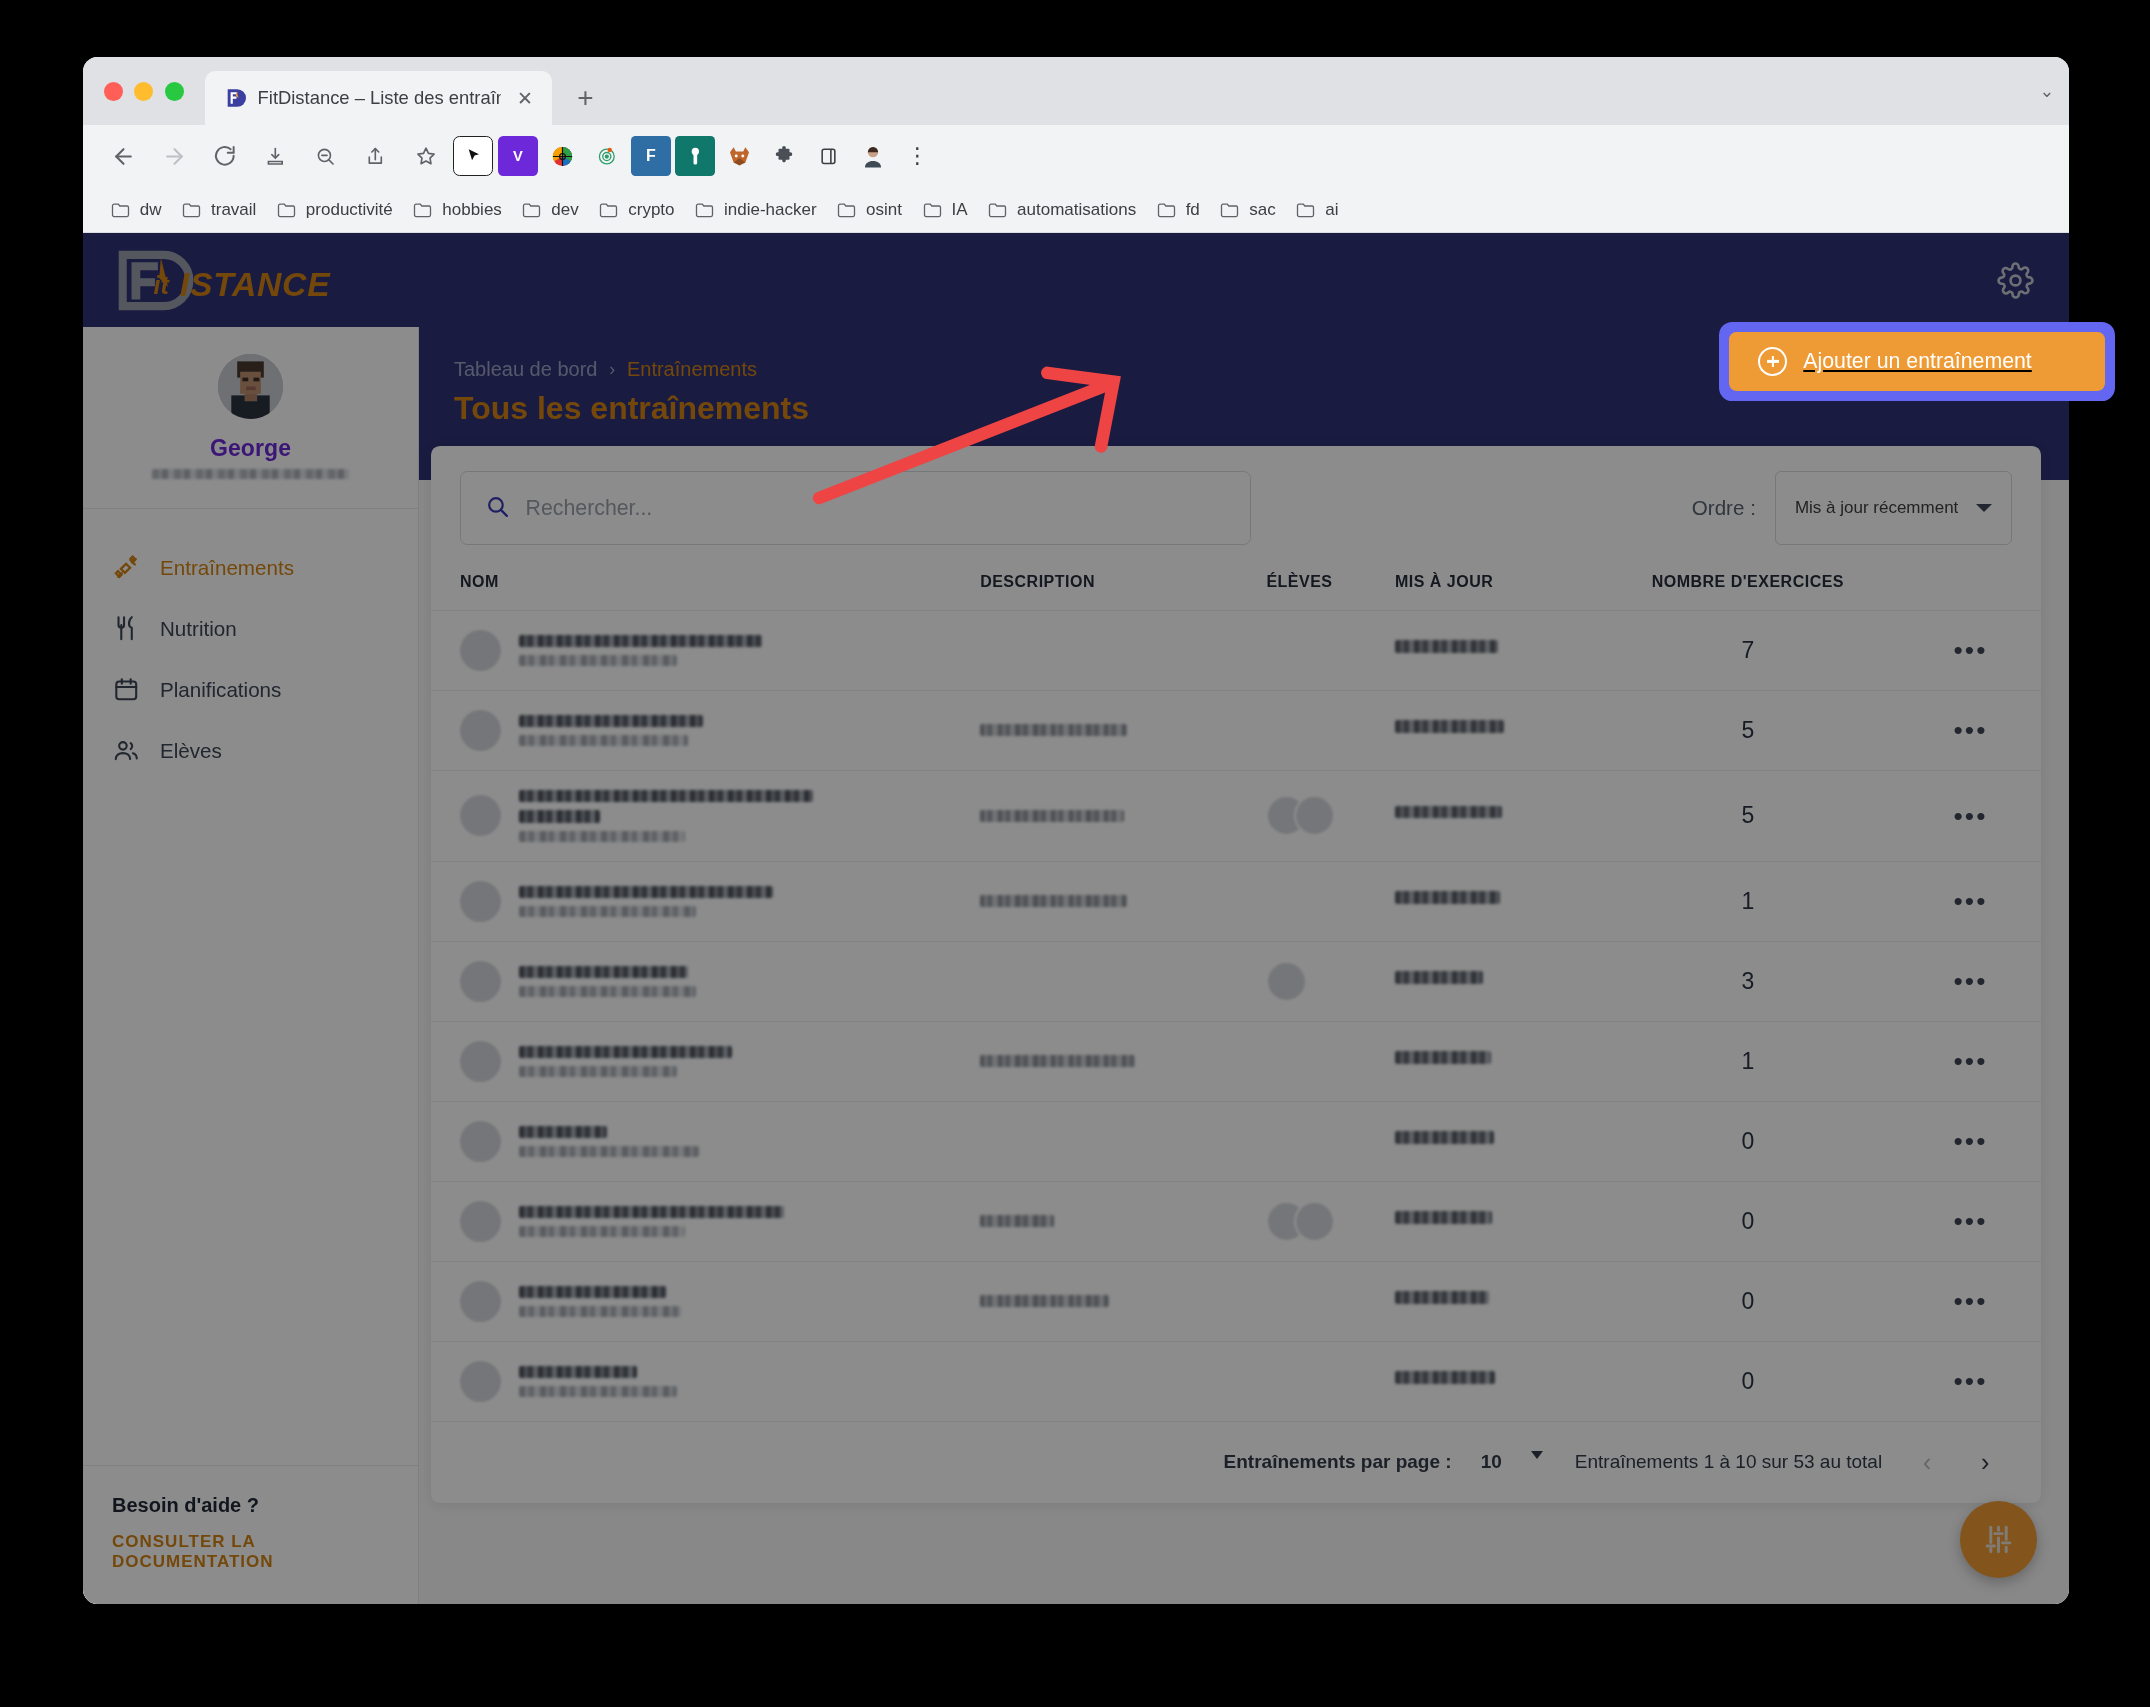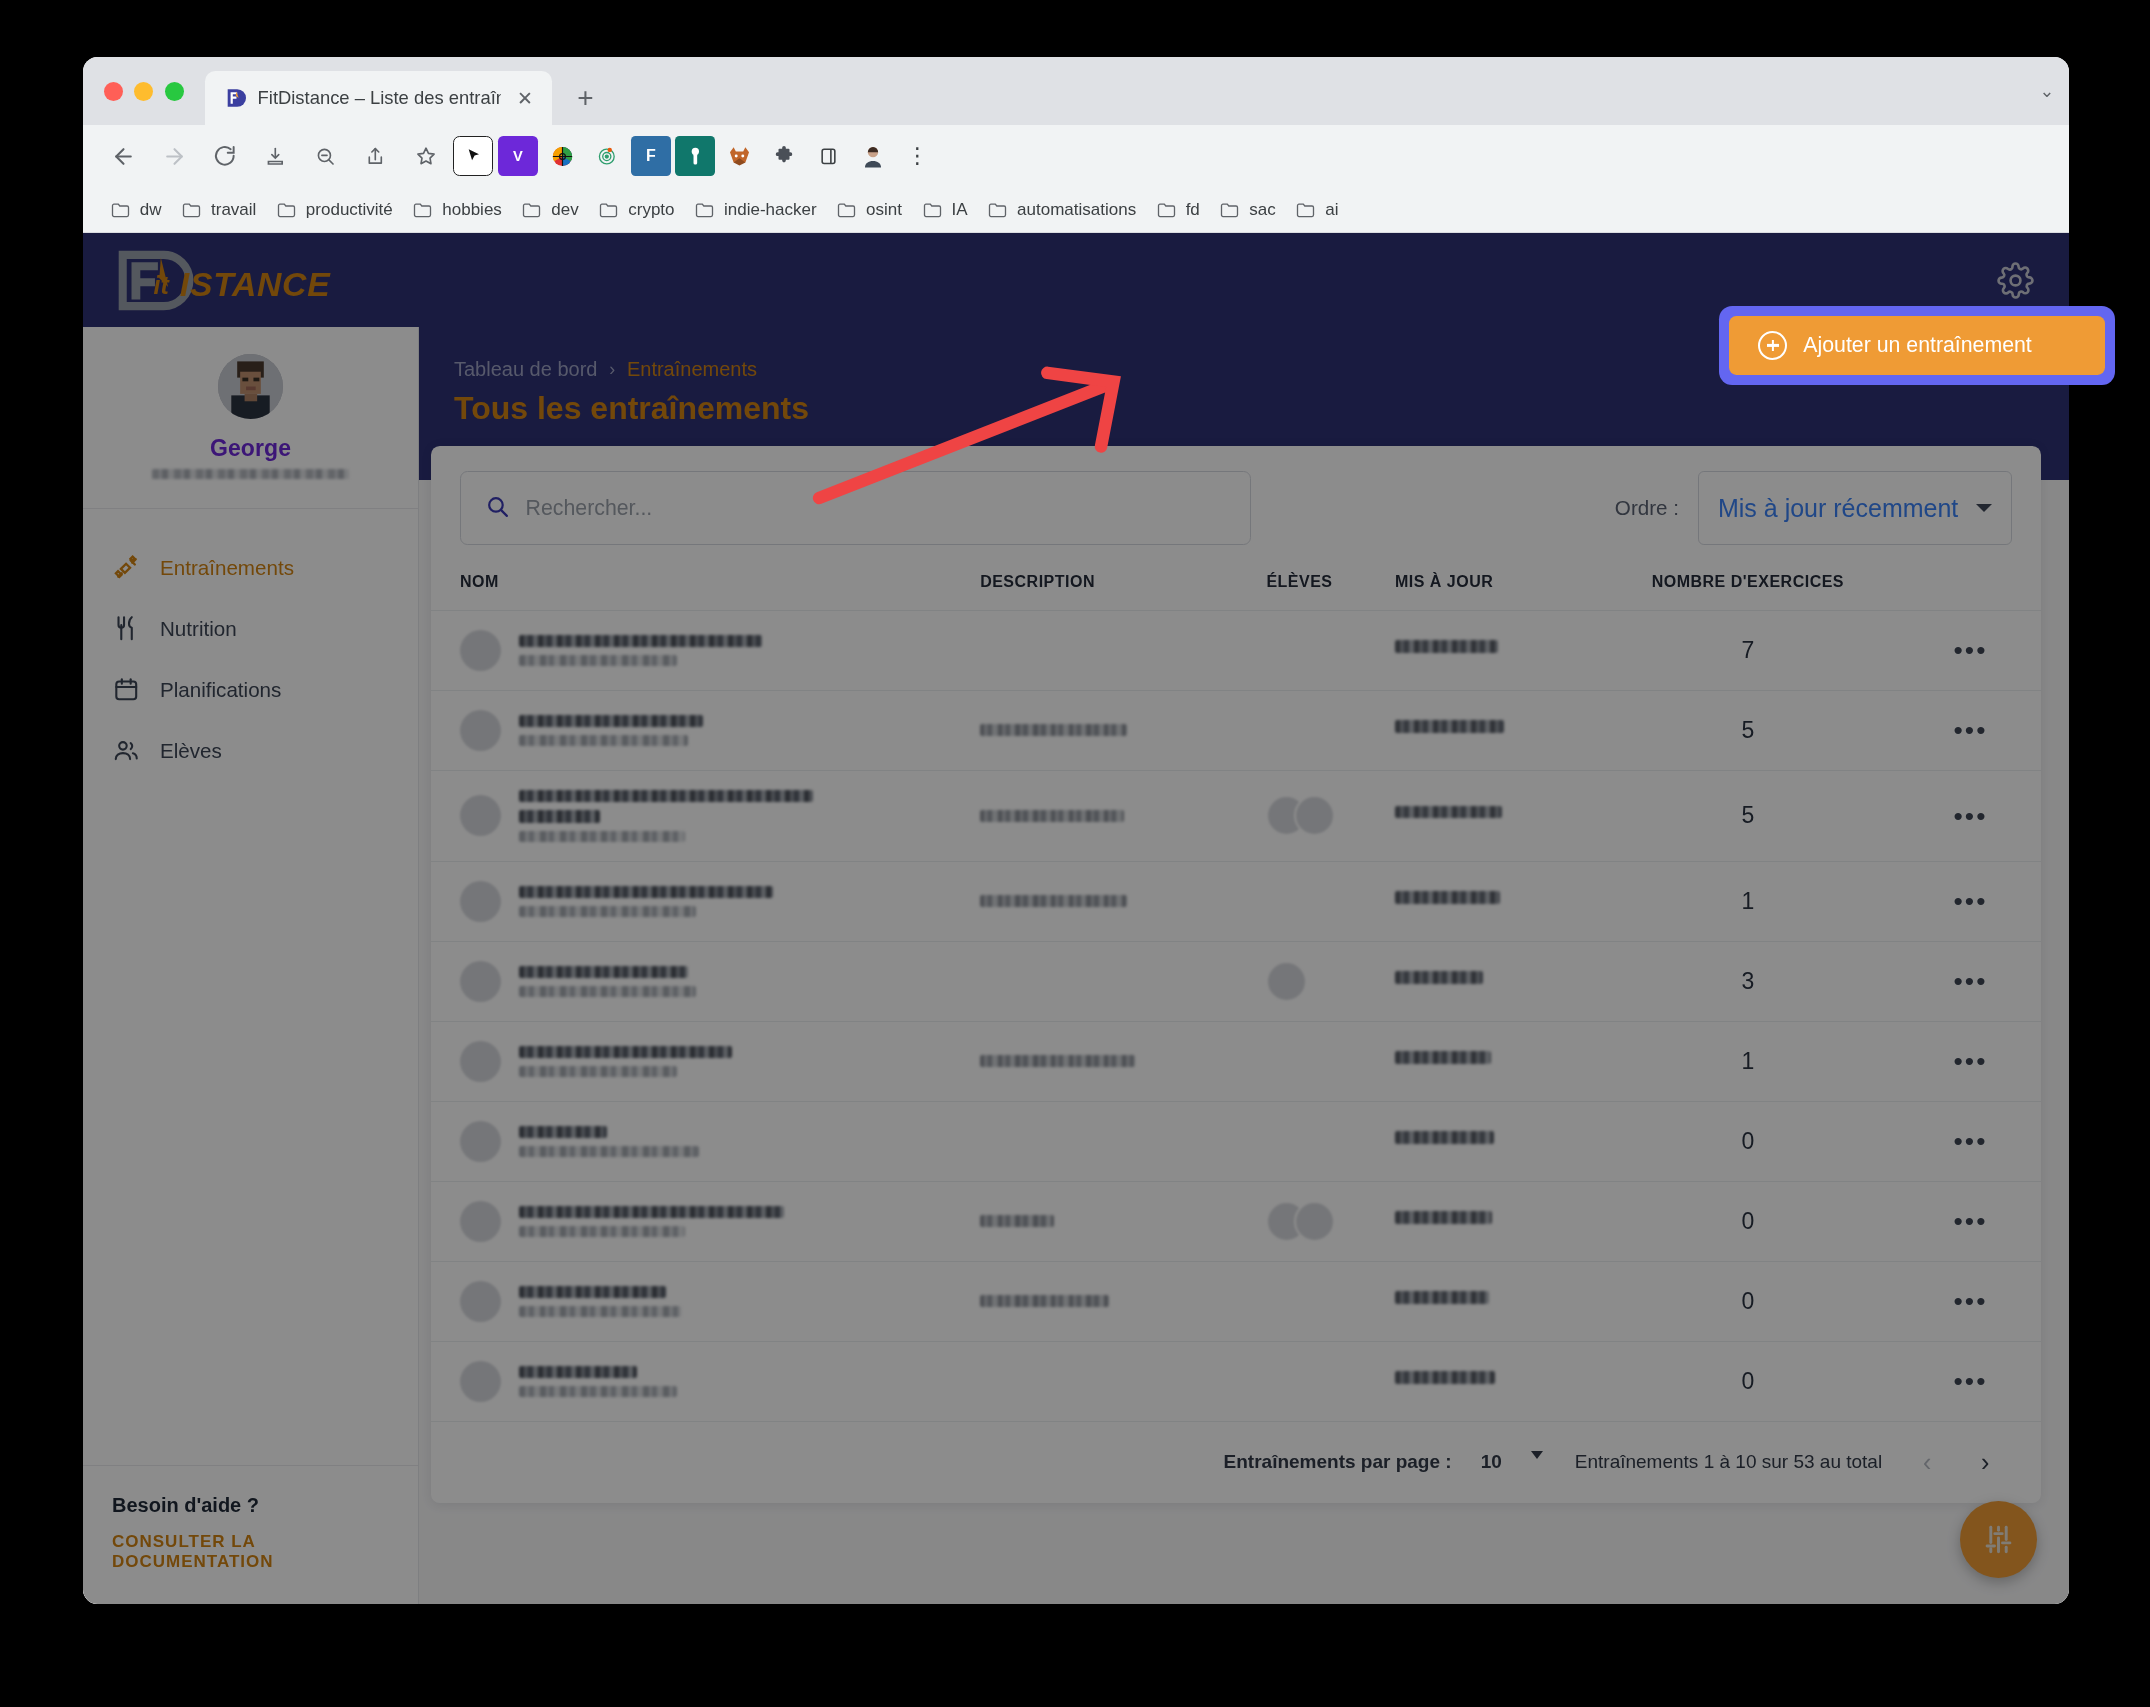--- a/index.html
+++ b/index.html
@@ -275,21 +275,21 @@
   }
   #search-placeholder { font-size: 21.3px; color: #9aa0aa; }
   #order-area { display: flex; align-items: center; gap: 19px; }
   #order-label { font-size: 20.6px; color: #5b6373; }
   #order-select {
     border: 0.7px solid #d6d9e0;
     border-radius: 5.9px;
     height: 74px;
     display: flex; align-items: center; gap: 17.7px;
     padding: 0 19px;
-    font-size: 25px; color: #3b82f6;
+    font-size: 17px; color: #404040;
     white-space: nowrap;
   }
   .caret { width: 0; height: 0; border-left: 8px solid transparent; border-right: 8px solid transparent; border-top: 8.8px solid #3f4858; }
 
   
   table { width: 100%; border-collapse: collapse; }
   thead th {
     font-size: 16px; color: #262d3b; font-weight: 700;
     letter-spacing: 0.5px;
     text-align: left;
@@ -998,21 +998,21 @@
 
     <svg id="arrow-annotation" viewBox="0 0 2698 1864">
       <g stroke="#ef4444" stroke-width="17" stroke-linecap="round" fill="none">
         <path d="M1000 360 L1395 205"></path>
         <path d="M1310 190 L1400 202 L1383 290"></path>
       </g>
     </svg>
   </div>
 </div>
 
-<div id="add-workout-wrap" style="position:absolute; left:1719px; top:306px;">
+<div id="add-workout-wrap" style="position:absolute; left:1719px; top:322px;text-decoration:underline;">
   <div id="add-workout-ring">
     <div id="add-workout-btn">
       <span class="plus-circle"></span>
       <span>Ajouter un entraînement</span>
     </div>
   </div>
 </div>
 
 
 </body></html>

